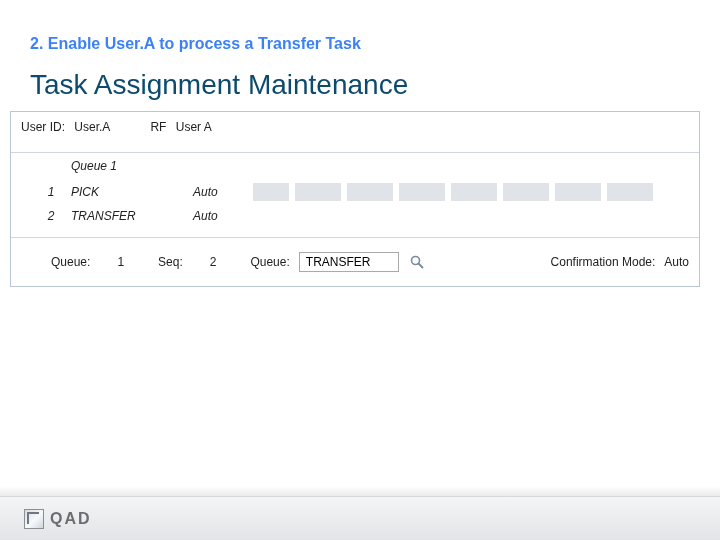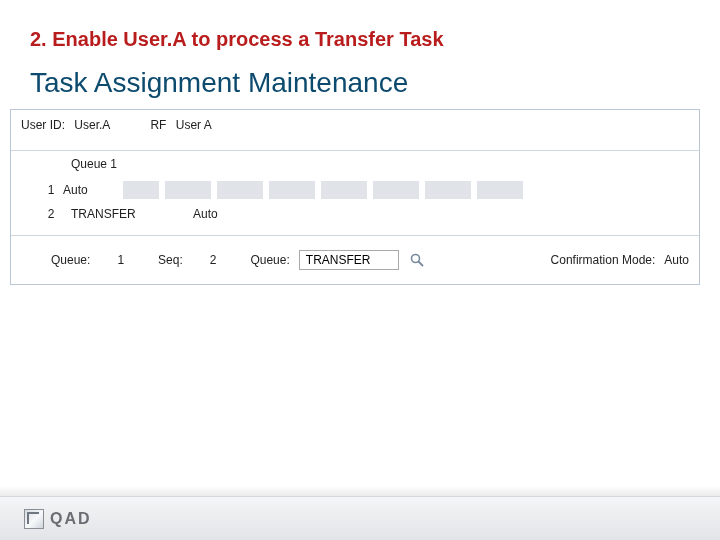--- a/index.html
+++ b/index.html
@@ -7,24 +7,24 @@
     margin: 0;
     padding: 0;
     font-family: Arial, Helvetica, sans-serif;
     width: 720px;
     height: 540px;
     background: #fff;
     position: relative;
     overflow: hidden;
   }
   .step-title {
-    color: #b91c1c;
-    font-size: 20px;
+    color: #3b82f6;
+    font-size: 16px;
     font-weight: bold;
-    padding: 28px 0 10px 30px;
+    padding: 35px 0 10px 30px;
   }
   .page-title {
     color: #0c4a6e;
     font-size: 28px;
     padding: 6px 4px 10px 30px;
   }
   .panel {
     margin: 0 20px 0 10px;
     border: 1px solid #b8c6d6;
   }
@@ -34,20 +34,21 @@
     color: #222;
     display: flex;
     gap: 40px;
     border-bottom: 1px solid #d0d6de;
   }
   .top-section .label { margin-right: 6px; }
   .mid-section {
     border-bottom: 1px solid #d0d6de;
     font-size: 12px;
     color: #222;
+    font-style: italic;
   }
   .queue-header {
     padding: 6px 10px 6px 60px;
   }
   .grid-row {
     display: flex;
     align-items: center;
     padding: 4px 10px 4px 28px;
     gap: 0;
   }
@@ -152,20 +153,21 @@
       <span class="label">RF</span>
       <span>User A</span>
     </div>
   </div>
 
   <div class="mid-section">
     <div class="queue-header">Queue 1</div>
 
     <div class="grid-row selected">
       <div class="col-num">1</div>
+      <div class="col-task">PICK</div>
       <div class="col-mode">Auto</div>
       <div class="col-cells">
         <span class="cell w1"></span>
         <span class="cell w2"></span>
         <span class="cell w2"></span>
         <span class="cell w2"></span>
         <span class="cell w2"></span>
         <span class="cell w2"></span>
         <span class="cell w2"></span>
         <span class="cell w2"></span>

